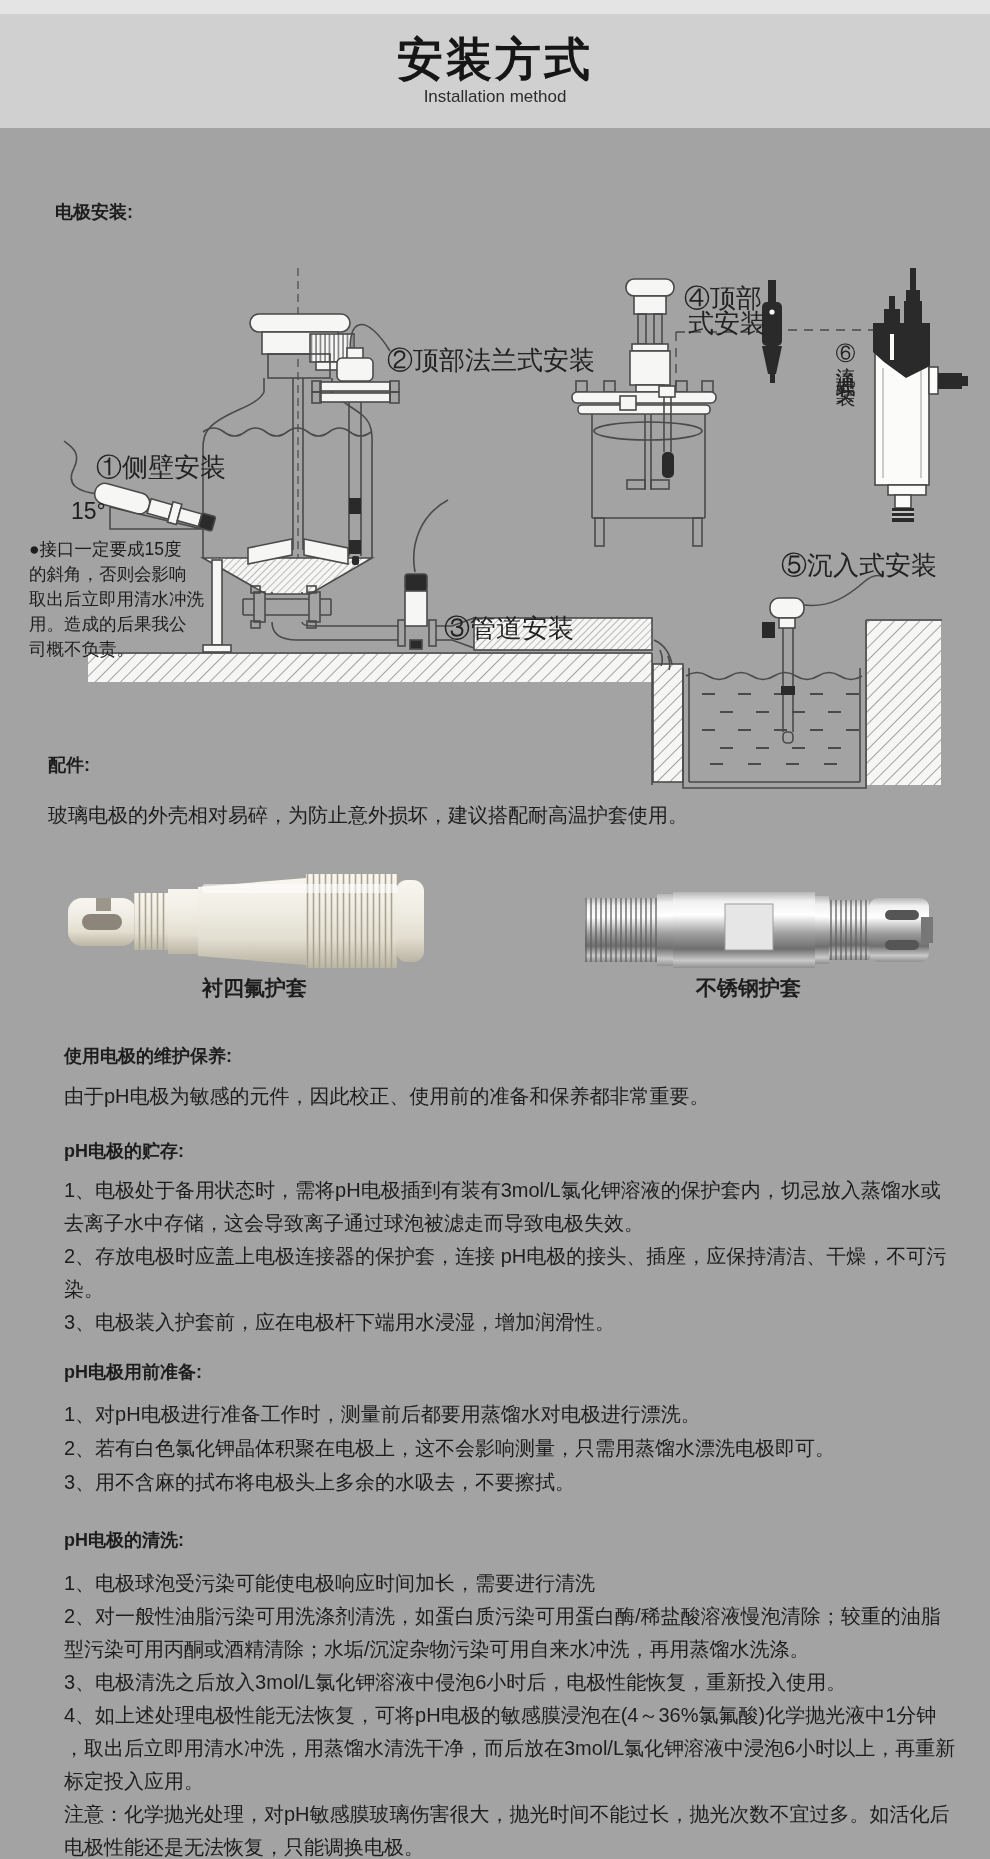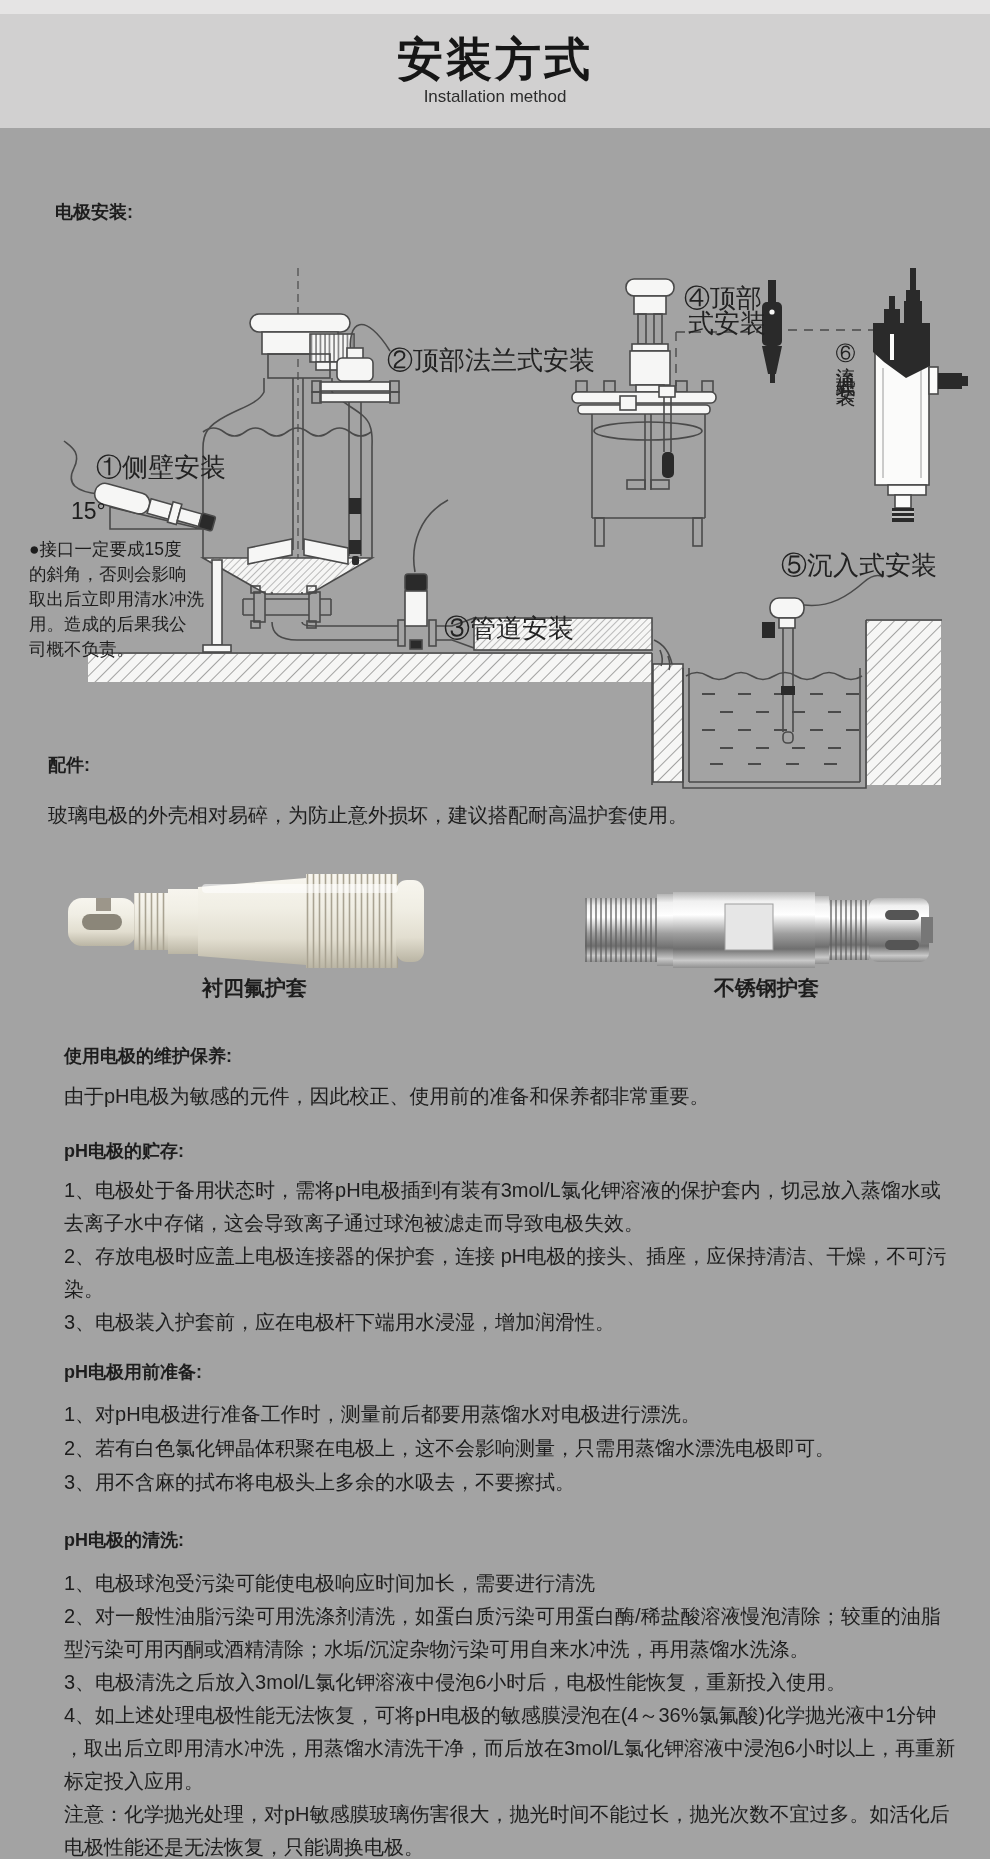--- a/index.html
+++ b/index.html
@@ -301,21 +301,21 @@
     <rect x="230" y="6" width="14" height="68" fill="url(#gSteel)"></rect>
     <rect x="244" y="10" width="40" height="60" fill="url(#gSteel)"></rect>
     <rect x="244" y="10" width="40" height="60" fill="url(#thSteel)"></rect>
     <rect x="284" y="8" width="60" height="64" rx="9" fill="url(#gSteel)"></rect>
     <rect x="300" y="20" width="34" height="10" rx="5" fill="#555"></rect>
     <rect x="300" y="50" width="34" height="10" rx="5" fill="#555"></rect>
     <rect x="336" y="27" width="12" height="26" fill="#777"></rect>
   </svg>
 
   <div class="abs prod-label" style="left:202px;top:974px;">衬四氟护套</div>
-  <div class="abs prod-label" style="left:714px;top:974px;">不锈钢护套</div>
+  <div class="abs prod-label" style="left:696px;top:974px;">不锈钢护套</div>
 
   <div class="abs body-line" style="left:64px;top:1083px;">由于pH电极为敏感的元件，因此校正、使用前的准备和保养都非常重要。</div>
   <div class="abs h2" style="left:64px;top:1044px;">使用电极的维护保养:</div>
 
   <div class="abs h2" style="left:64px;top:1139px;">pH电极的贮存:</div>
   <div class="abs paras" style="left:64px;top:1174px;">
     <p>1、电极处于备用状态时，需将pH电极插到有装有3mol/L氯化钾溶液的保护套内，切忌放入蒸馏水或去离子水中存储，这会导致离子通过球泡被滤走而导致电极失效。</p>
     <p>2、存放电极时应盖上电极连接器的保护套，连接 pH电极的接头、插座，应保持清洁、干燥，不可污染。</p>
     <p>3、电极装入护套前，应在电极杆下端用水浸湿，增加润滑性。</p>
   </div>

